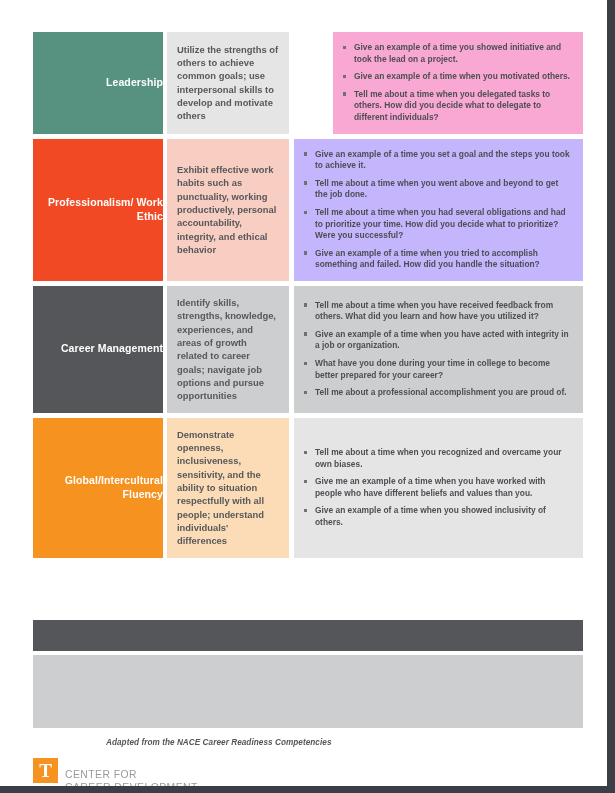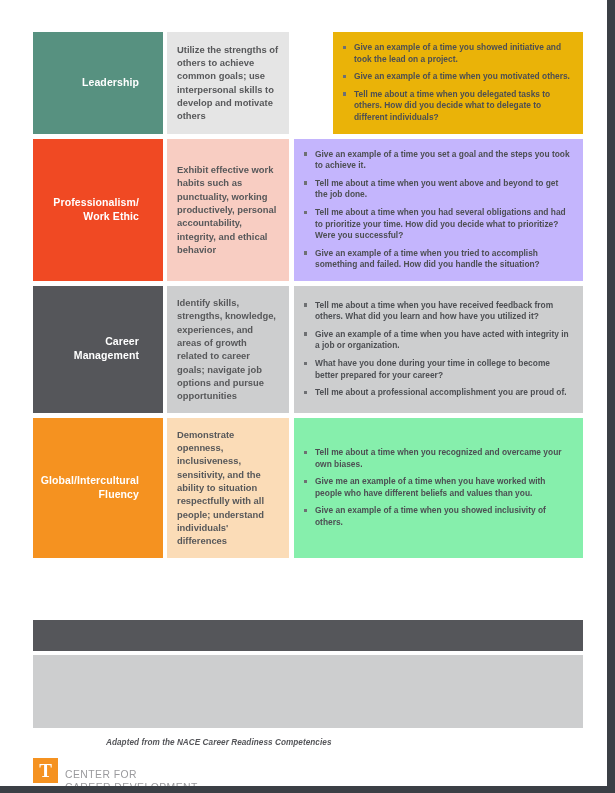--- a/index.html
+++ b/index.html
@@ -56,21 +56,21 @@
     align-items: stretch;
     margin-bottom: 5px;
   }
 
   .cell-name {
     width: 130px;
     flex: 0 0 130px;
     display: flex;
     align-items: center;
     justify-content: flex-end;
-    padding: 10px 24px 10px 8px;
+    padding: 10px 0 10px 8px;
     box-sizing: border-box;
     color: #ffffff;
     font-size: 10.5px;
     font-weight: bold;
     line-height: 1.32;
     text-align: right;
     letter-spacing: 0.1px;
   }
 
   .cell-desc {
@@ -118,33 +118,33 @@
     left: 0;
     top: 3.6px;
     width: 3.4px;
     height: 3.4px;
     background: #6e7073;
   }
 
   
   .row-leadership .cell-name      { background: #579180; }
   .row-leadership .cell-desc      { background: #e5e5e5; }
-  .row-leadership .cell-questions { background: #eab308; margin-left: 44px; }
+  .row-leadership .cell-questions { background: #f9a8d4; margin-left: 44px; }
 
   .row-professionalism .cell-name      { background: #f04923; }
   .row-professionalism .cell-desc      { background: #f8cdc2; }
   .row-professionalism .cell-questions { background: #c4b5fd; }
 
   .row-career .cell-name      { background: #55565a; }
   .row-career .cell-desc      { background: #cdcecf; }
   .row-career .cell-questions { background: #cdcecf; }
 
   .row-global .cell-name      { background: #f59220; }
   .row-global .cell-desc      { background: #fbdcb7; }
-  .row-global .cell-questions { background: #86efac; }
+  .row-global .cell-questions { background: #e5e5e5; }
 
   
   #footer-bar-dark {
     position: absolute;
     left: 33px;
     top: 620px;
     width: 550px;
     height: 31px;
     background: #55565a;
   }

